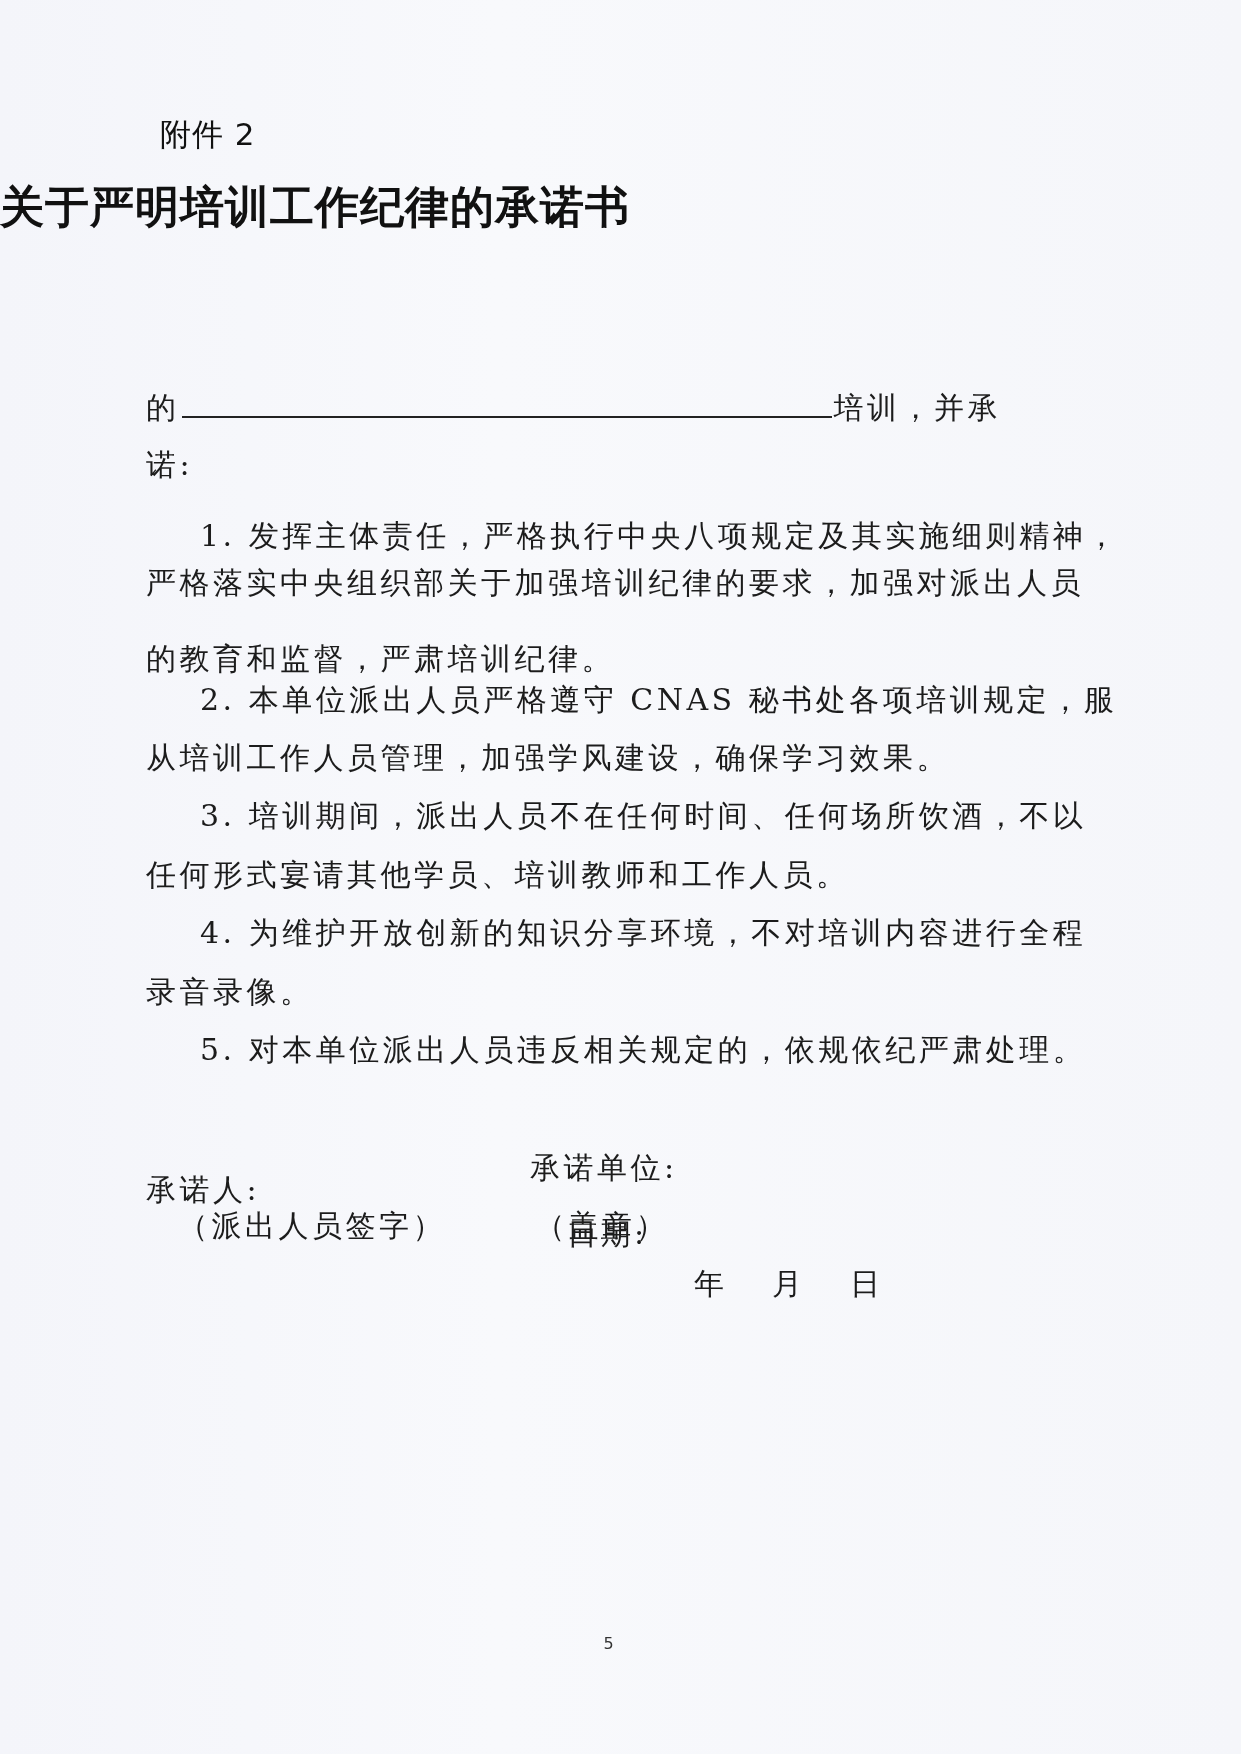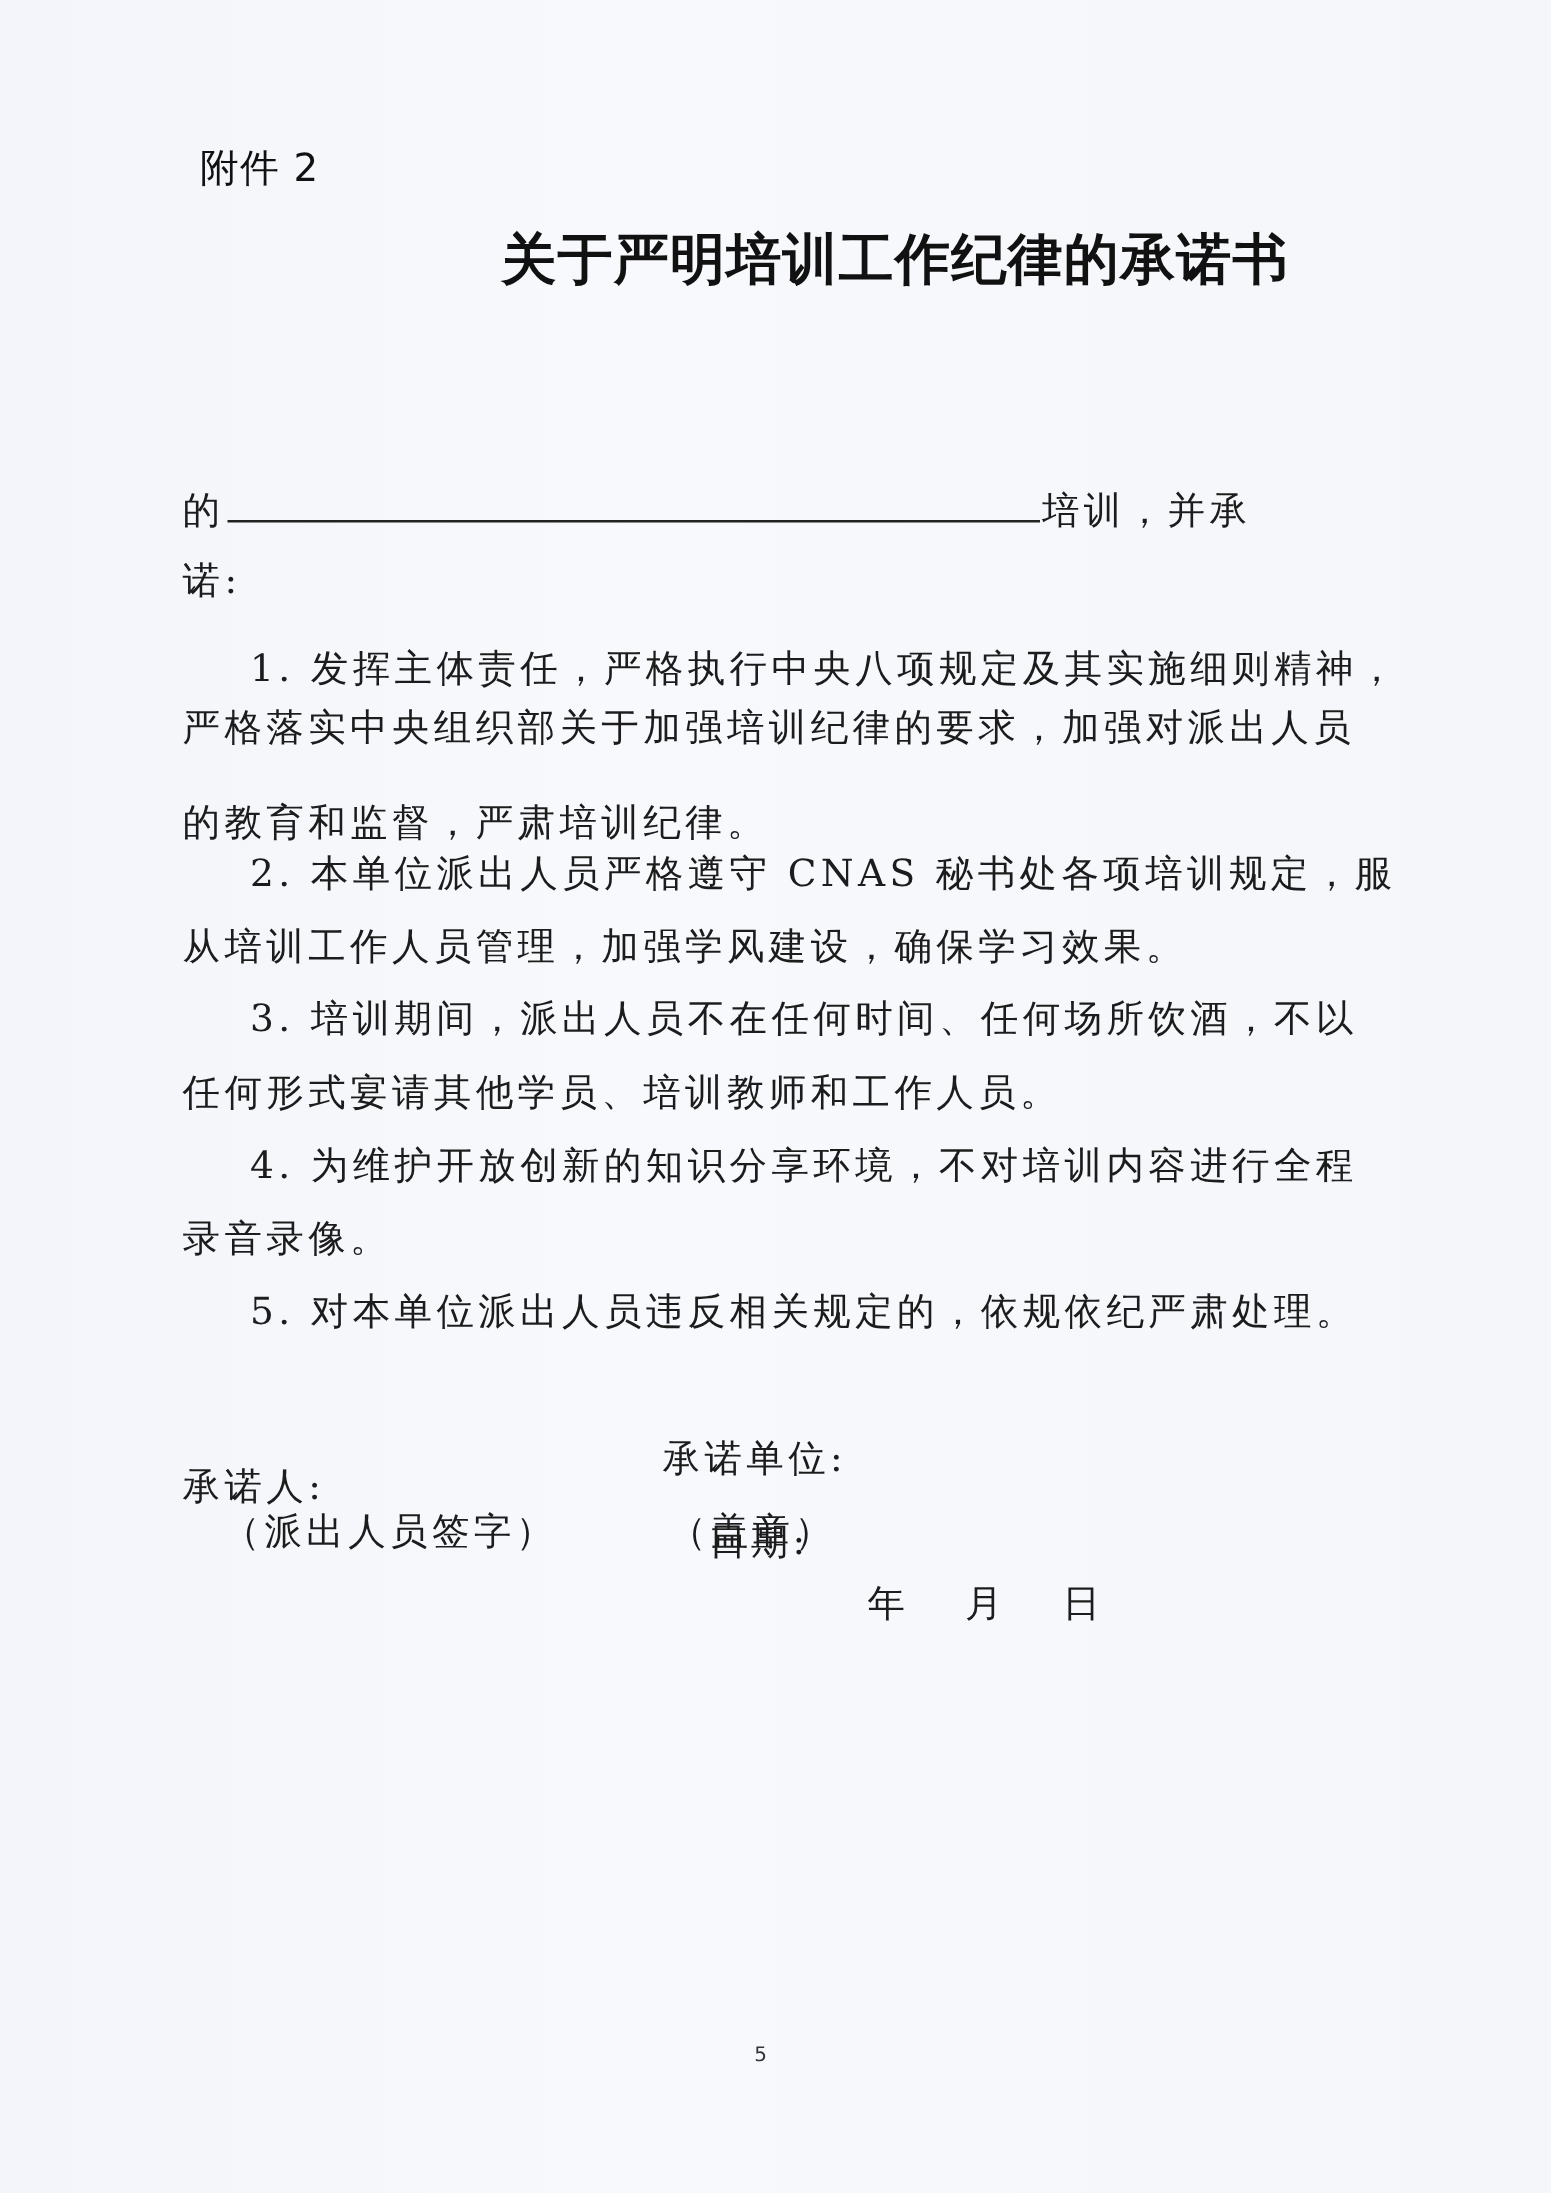--- a/index.html
+++ b/index.html
@@ -28,21 +28,21 @@
       font-family: "DejaVu Sans", "Liberation Sans", sans-serif;
       font-size: 31px;
       letter-spacing: 1px;
       color: #111;
     }
     .doc-title {
       position: absolute;
       left: 0;
       width: 1055px;
       top: 178px;
-      text-align: right;
+      text-align: left;
       font-family: "DejaVu Serif", "Liberation Serif", serif;
       font-weight: bold;
       font-size: 44px;
       letter-spacing: 1px;
       color: #111;
       padding-right: 24px;
       box-sizing: border-box;
     }
     .line {
       position: absolute;

